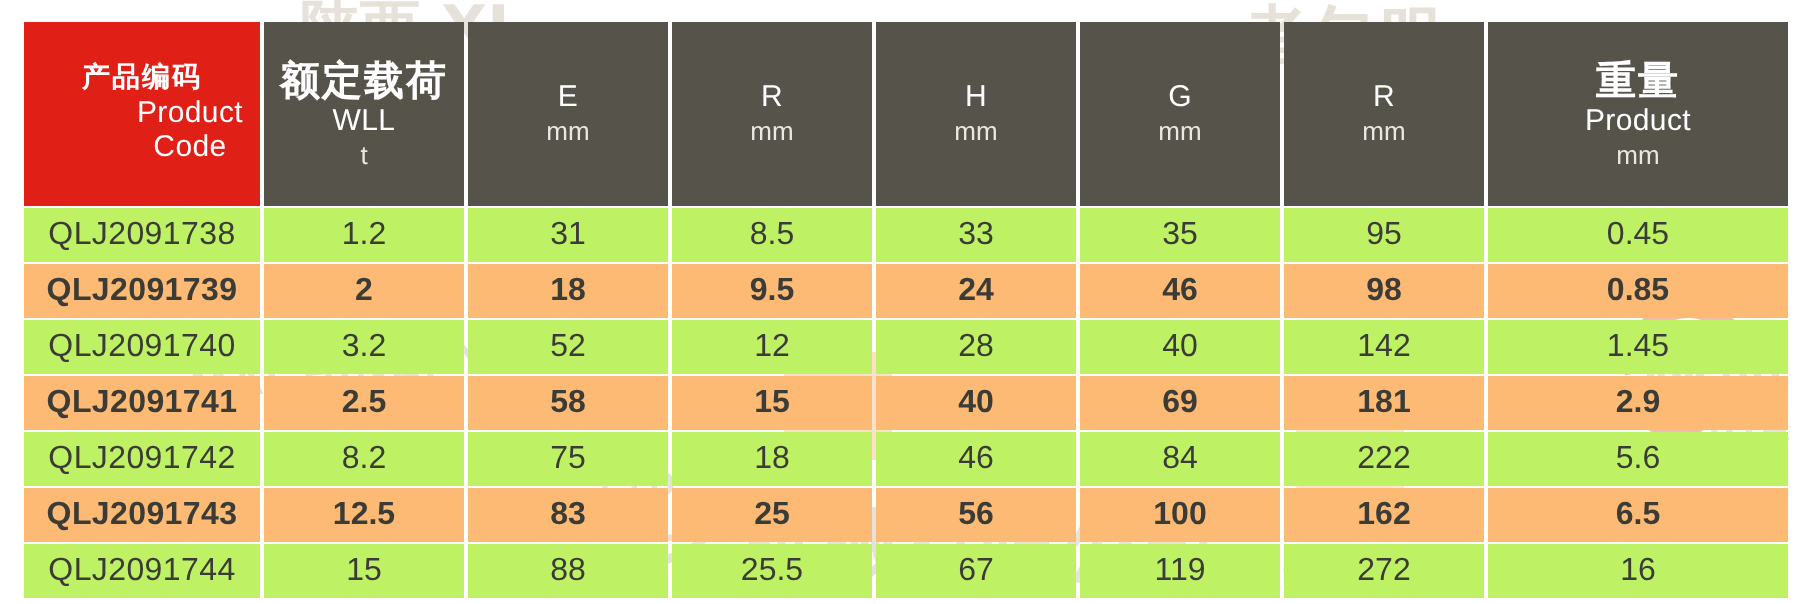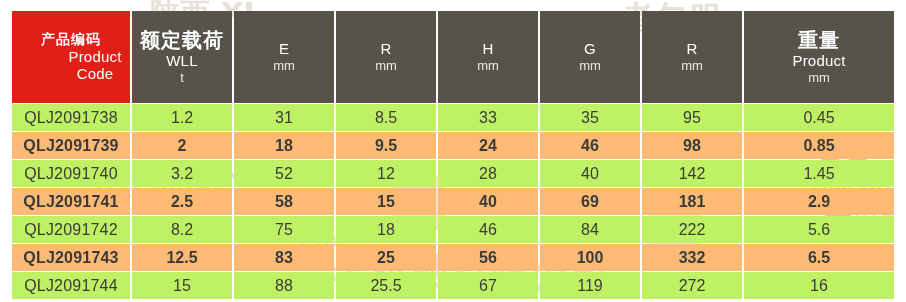--- a/index.html
+++ b/index.html
@@ -281,21 +281,21 @@
           <td class="cell">222</td>
           <td class="cell">5.6</td>
         </tr>
         <tr class="alt">
           <td class="cell code-cell">QLJ2091743</td>
           <td class="cell">12.5</td>
           <td class="cell">83</td>
           <td class="cell">25</td>
           <td class="cell">56</td>
           <td class="cell">100</td>
-          <td class="cell">332</td>
+          <td class="cell">162</td>
           <td class="cell">6.5</td>
         </tr>
         <tr>
           <td class="cell code-cell">QLJ2091744</td>
           <td class="cell">15</td>
           <td class="cell">88</td>
           <td class="cell">25.5</td>
           <td class="cell">67</td>
           <td class="cell">119</td>
           <td class="cell">272</td>

